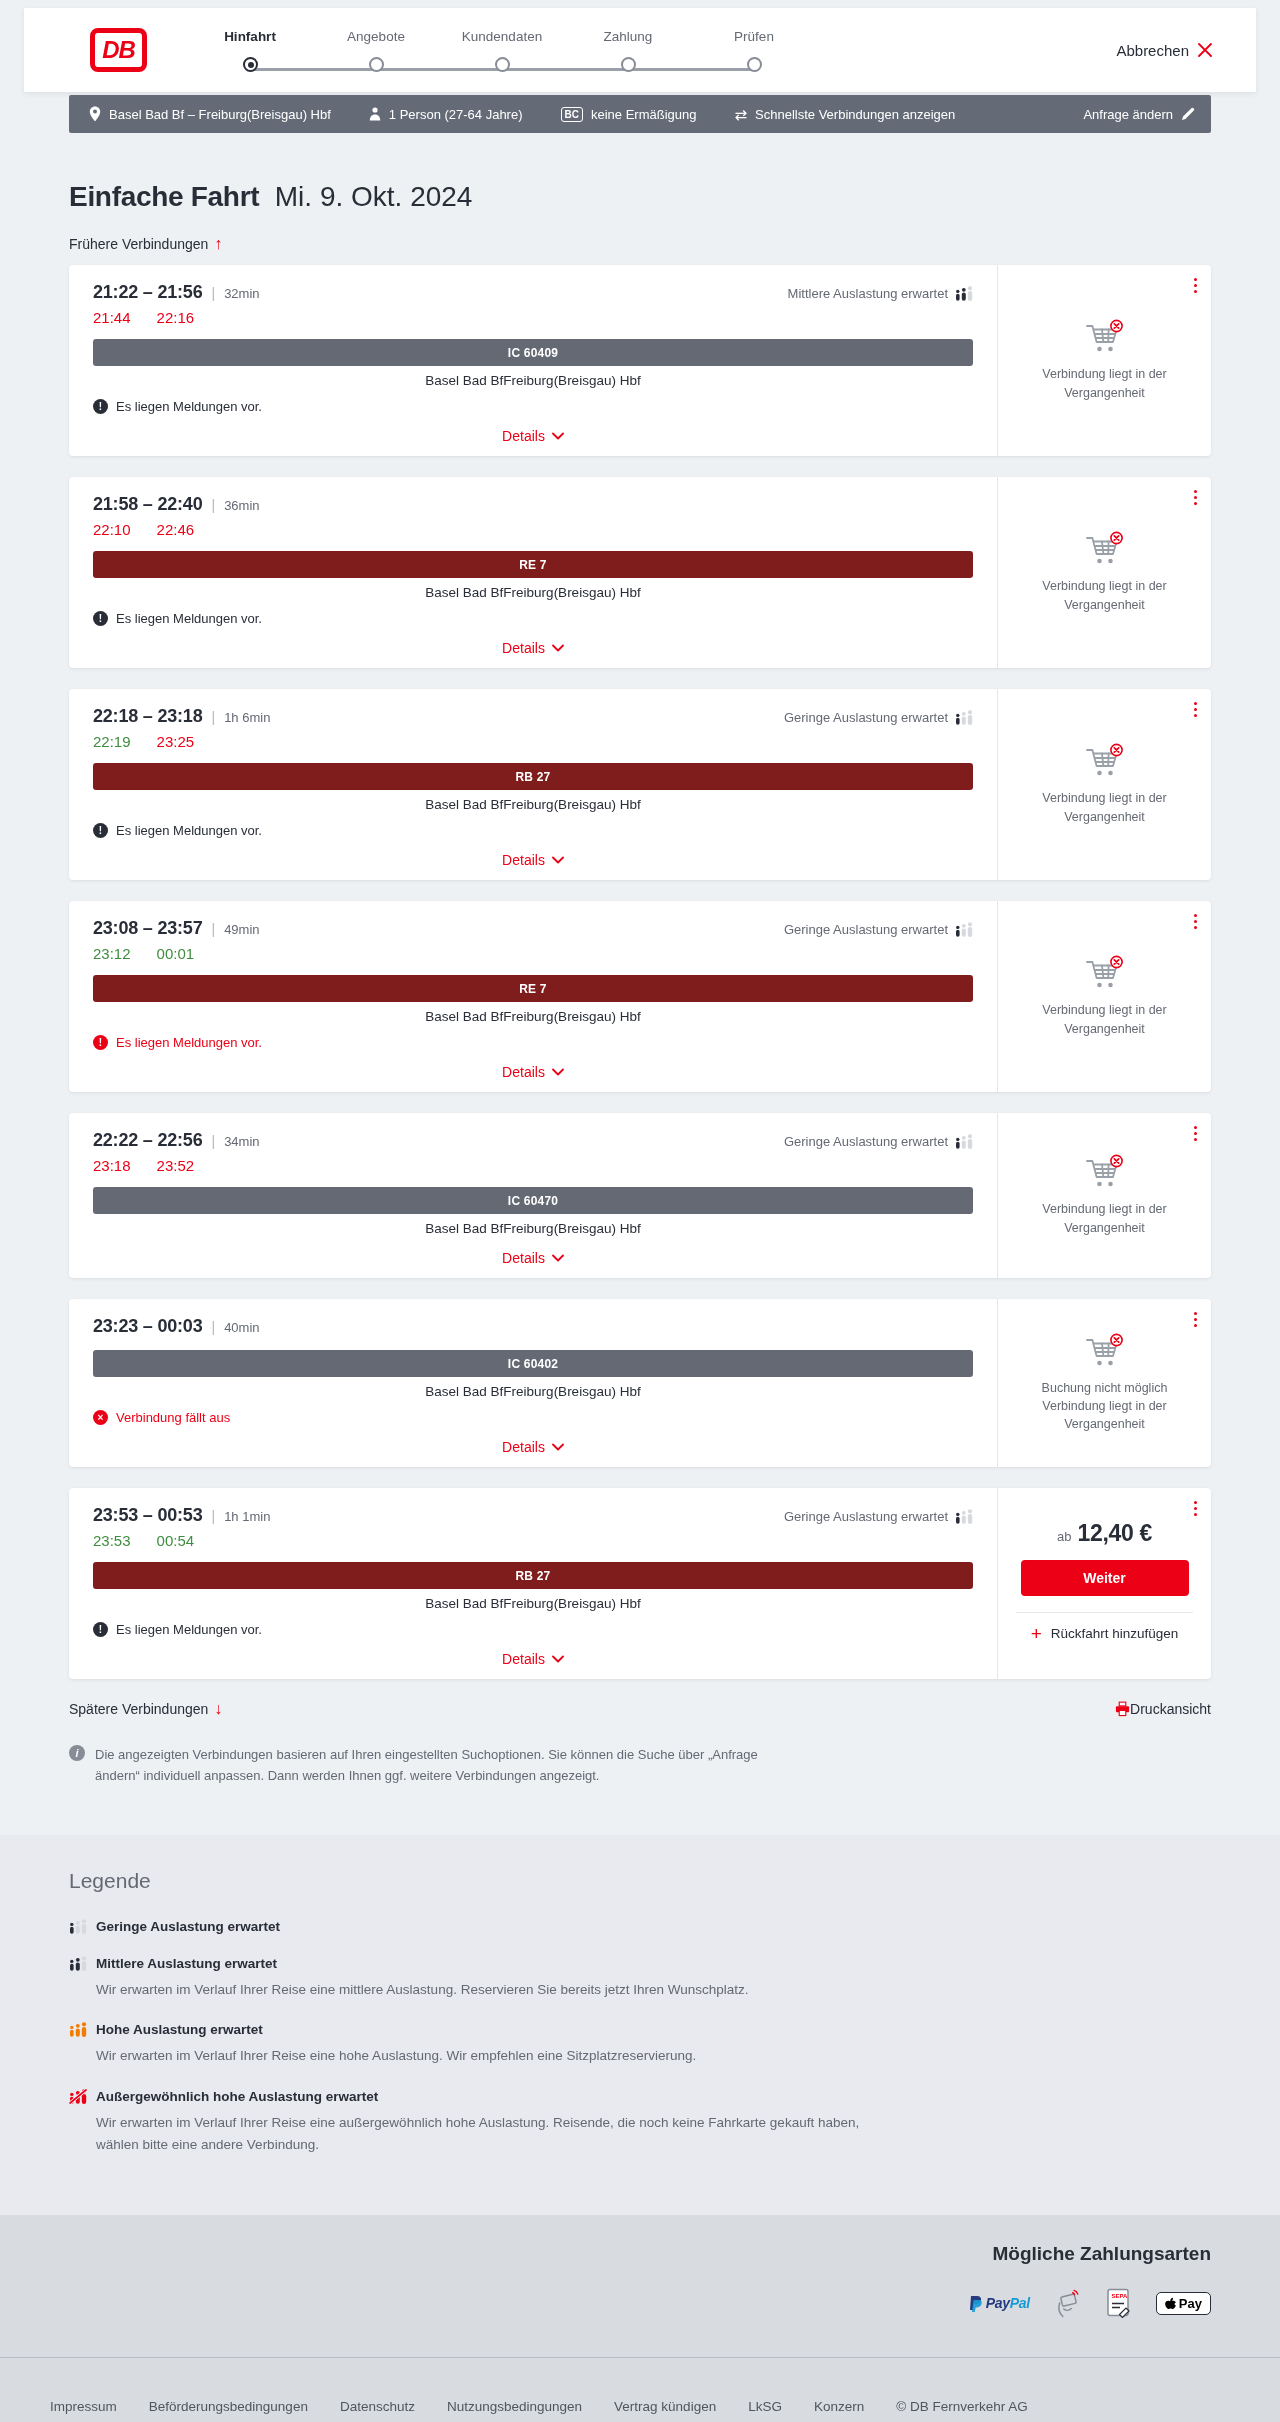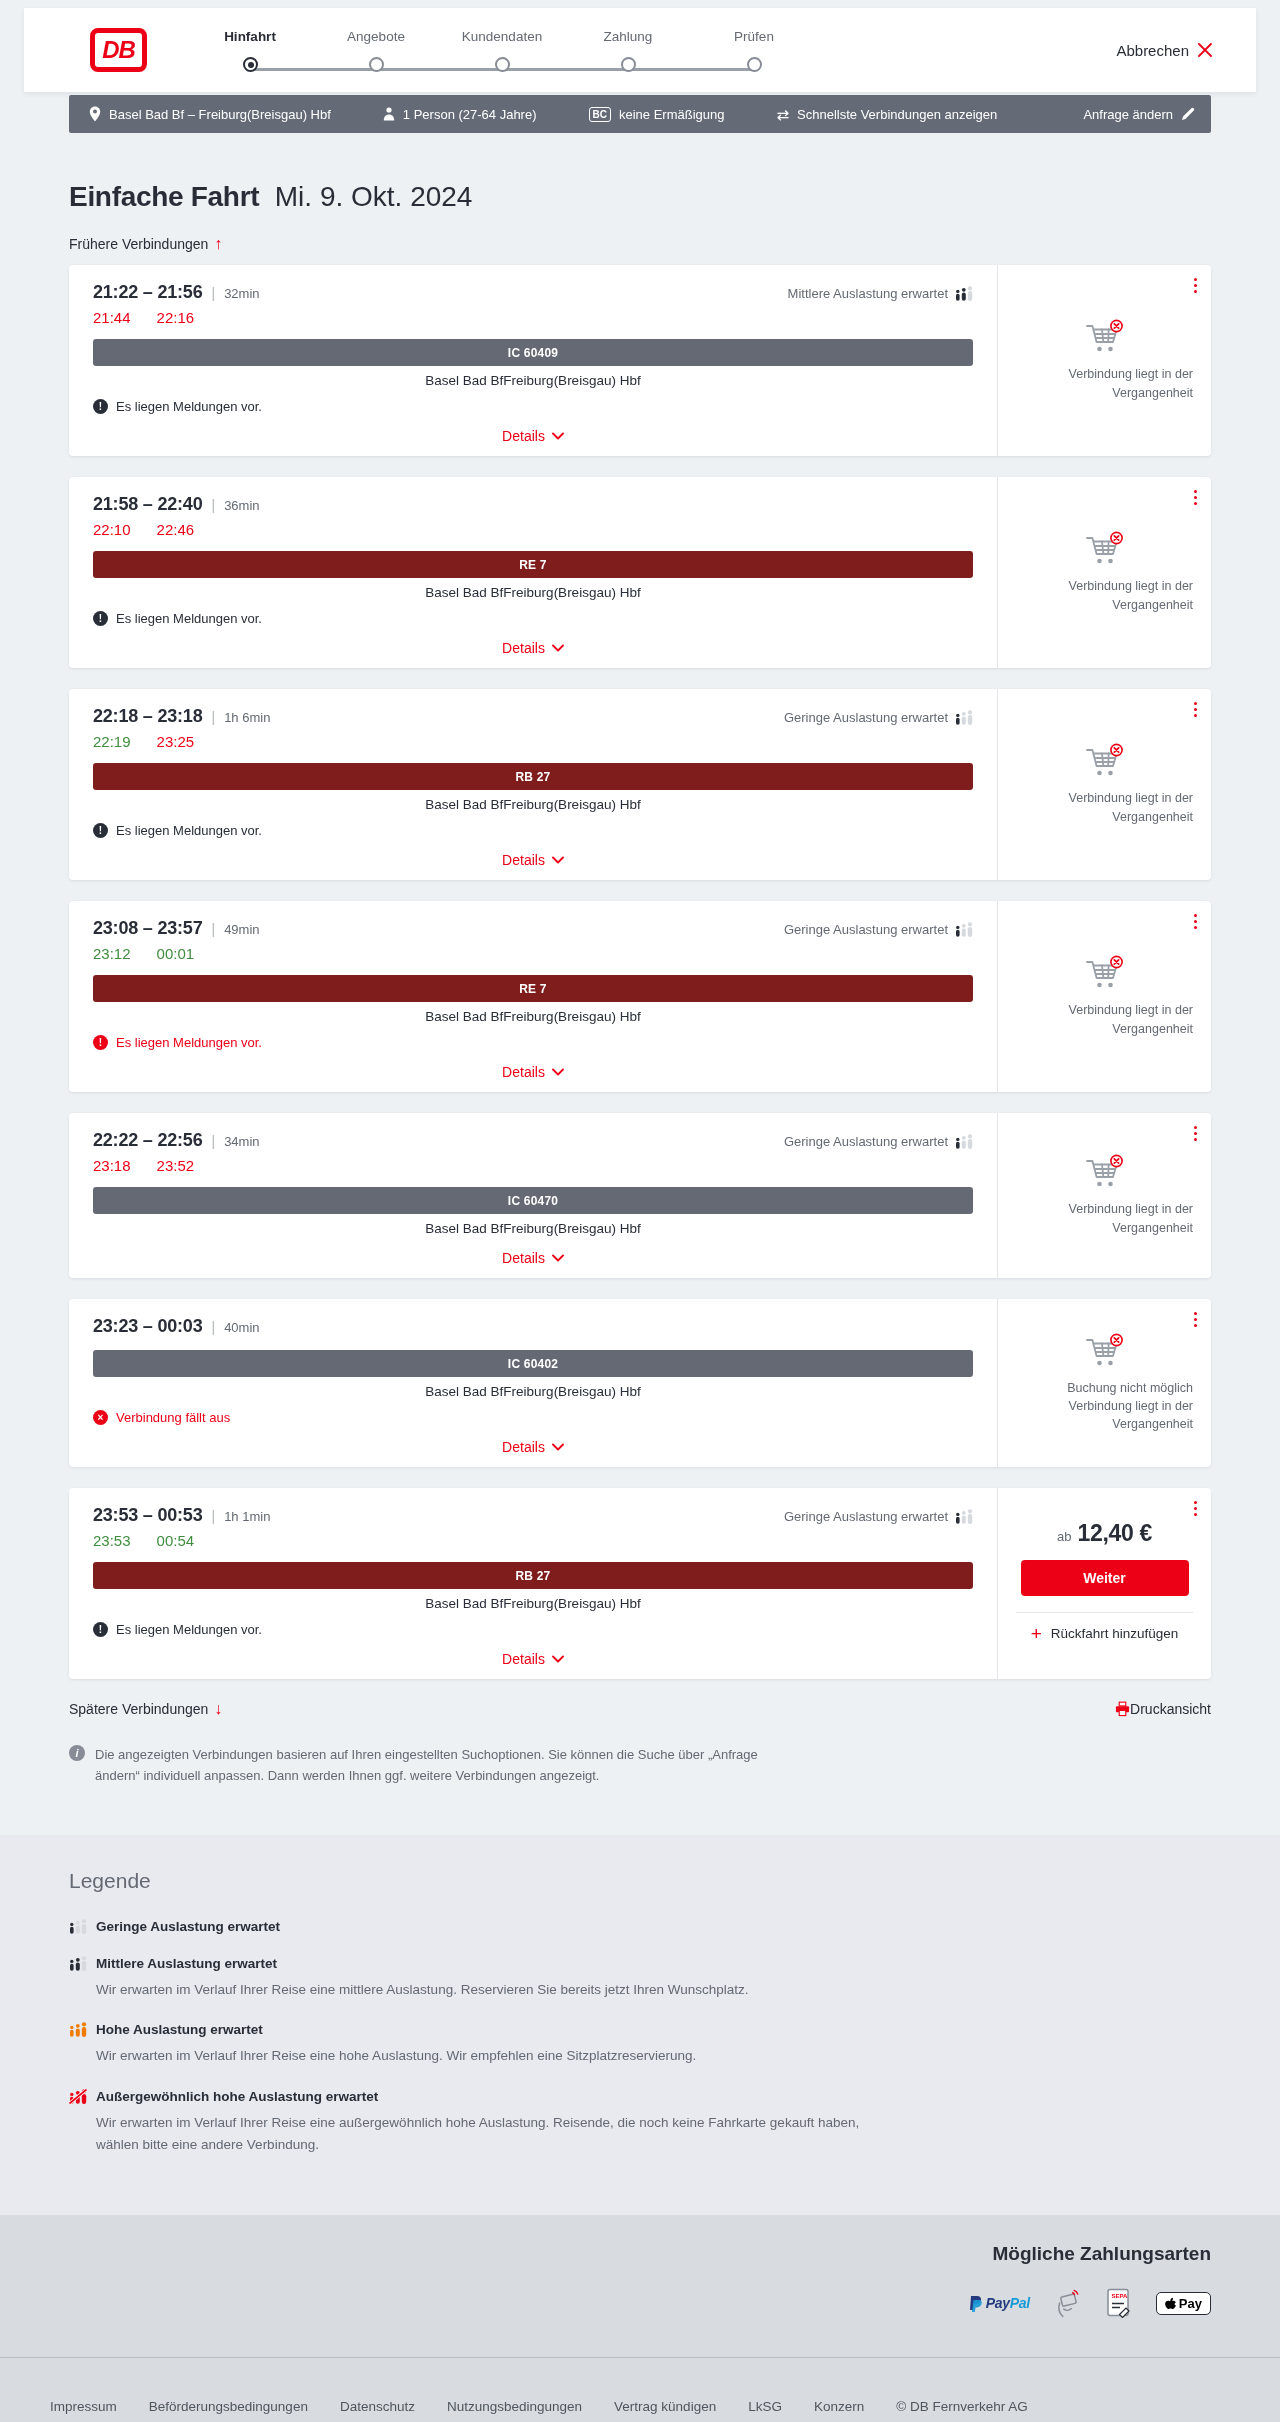--- a/index.html
+++ b/index.html
@@ -41,21 +41,21 @@
   }
   .cancel {
     margin-left:auto; background:none; border:none; cursor:pointer;
     display:flex; align-items:center; gap:9px; font-size:15px; color:#282d37;
     font-family:inherit;
   }
 
   
   .summary-bar {
     margin:3px 69px 0; height:38px; background:#646b76; border-radius:2px;
-    display:flex; align-items:center; padding:0 16px 0 20px; gap:52px;
+    display:flex; align-items:center; padding:0 16px 0 20px; gap:38px;
     color:#fff; font-size:13px;
   }
   .summary-item { display:flex; align-items:center; gap:8px; white-space:nowrap; }
   .summary-item.edit { margin-left:auto; cursor:pointer; }
   .bc-badge {
     border:1.5px solid #fff; border-radius:3px; font-size:10px; font-weight:bold;
     padding:1px 3px; line-height:11px;
   }
   .swap-glyph { font-size:15px; line-height:1; }
 
@@ -109,21 +109,21 @@
   }
   .card-side {
     width:214px; border-left:1px solid #e4e6ea; position:relative;
     display:flex; flex-direction:column; align-items:center; justify-content:center;
     text-align:center; padding:14px 18px;
   }
   .kebab { position:absolute; top:10px; right:14px; background:none; border:none;
            cursor:pointer; line-height:4px; }
   .kebab i { display:block; width:3.5px; height:3.5px; border-radius:50%;
              background:#ec0016; margin:2.5px auto; }
-  .side-lines { color:#646973; font-size:12.5px; line-height:1.45; margin-top:10px;text-align:right; }
+  .side-lines { color:#646973; font-size:12.5px; line-height:1.45; margin-top:10px; }
   .side-price { margin-top:-6px; }
   .side-price .ab { color:#646973; font-size:13px; margin-right:6px; }
   .side-price .amount { font-size:23px; font-weight:bold; letter-spacing:-.3px; }
   .weiter {
     margin-top:13px; width:168px; height:36px; background:#ec0016; color:#fff;
     font-weight:bold; font-size:14px; border:none; border-radius:4px; cursor:pointer;
     font-family:inherit;
   }
   .add-return {
     border-top:1px solid #e4e6ea; width:100%; margin-top:16px; padding-top:13px;

